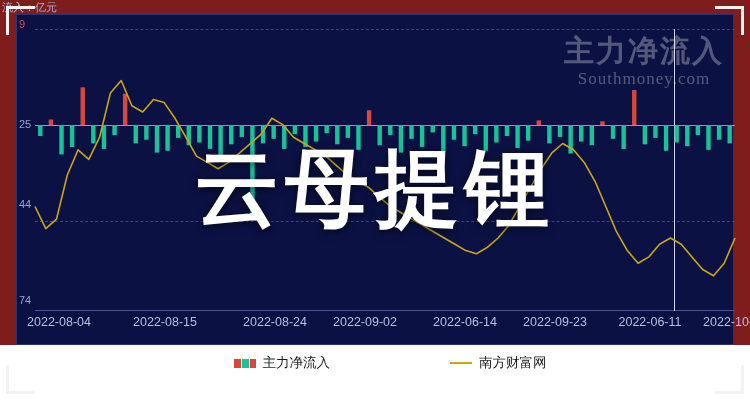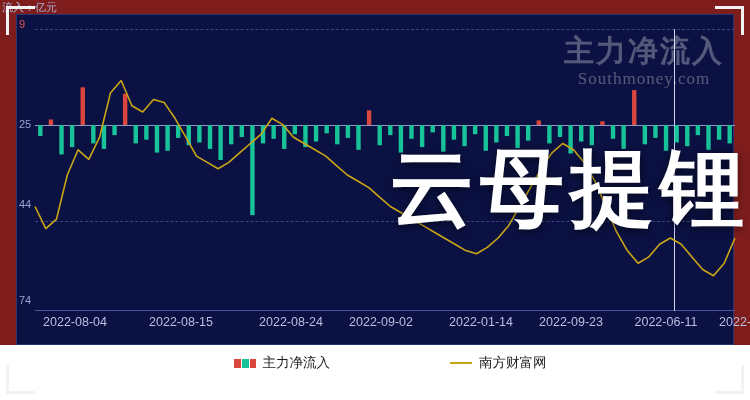--- a/index.html
+++ b/index.html
@@ -96,21 +96,20 @@
     white-space: nowrap;
   }
 
   
   .xlabels {
     position: absolute;
     left: 18px;
     width: 700px;
     top: 300px;
     height: 18px;
-    margin-left: 16px;
   }
   .xlab {
     position: absolute;
     transform: translateX(-50%);
     color: #b9bfe0;
     font-size: 12.5px;
     white-space: nowrap;
   }
 
   
@@ -172,21 +171,21 @@
     line-height: 22px;
     white-space: nowrap;
   }
 
   
   .overlay-title {
     position: absolute;
     left: 0;
     width: 750px;
     top: 140px;
-    text-align: right;
+    text-align: center;
     color: #ffffff;
     font-family: "DejaVu Sans", sans-serif;
     font-weight: bold;
     font-size: 84px;
     line-height: 96px;
     letter-spacing: 6px;
     text-shadow: 0 2px 8px rgba(0,0,0,0.55);
     z-index: 20;
     pointer-events: none;
   }
@@ -295,21 +294,21 @@
             </g>
           <polyline id="index-line" fill="none" stroke="#caa617" stroke-width="1.6" stroke-linejoin="round" points="0.0,177.5 10.8,199.6 21.5,190.1 32.3,146.0 43.1,120.8 53.8,130.3 64.6,108.2 75.4,64.1 86.2,51.5 96.9,76.7 107.7,83.0 118.5,70.4 129.2,73.6 140.0,89.3 150.8,108.2 161.5,127.1 172.3,133.4 183.1,139.7 193.8,133.4 204.6,123.9 215.4,114.5 226.2,105.1 236.9,89.3 247.7,95.6 258.5,108.2 269.2,114.5 280.0,120.8 290.8,127.1 301.5,136.6 312.3,146.0 323.1,152.3 333.8,158.6 344.6,168.1 355.4,177.5 366.2,183.8 376.9,190.1 387.7,196.4 398.5,202.7 409.2,209.0 420.0,215.3 430.8,221.6 441.5,224.8 452.3,218.4 463.1,209.0 473.8,196.4 484.6,177.5 495.4,158.6 506.2,139.7 516.9,123.9 527.7,114.5 538.5,120.8 549.2,133.4 560.0,152.3 570.8,177.5 581.5,202.7 592.3,221.6 603.1,234.2 613.8,227.9 624.6,215.3 635.4,209.0 646.2,215.3 656.9,227.9 667.7,240.5 678.5,246.8 689.2,234.2 700.0,209.0"></polyline>
         </svg>
       </div>
 
       <div class="xlabels">
         <div class="xlab" style="left:24px;">2022-08-04</div>
         <div class="xlab" style="left:130px;">2022-08-15</div>
         <div class="xlab" style="left:240px;">2022-08-24</div>
         <div class="xlab" style="left:330px;text-align:right;">2022-09-02</div>
-        <div class="xlab" style="left:430px;">2022-01-14</div>
+        <div class="xlab" style="left:430px;">2022-06-14</div>
         <div class="xlab" style="left:520px;">2022-09-23</div>
         <div class="xlab" style="left:615px;">2022-06-11</div>
         <div class="xlab" style="left:700px;">2022-10-20</div>
       </div>
     </div>
 
     <div class="watermark">
       <div class="wm-cn">主力净流入</div>
       <div class="wm-en">Southmoney.com</div>
     </div>

